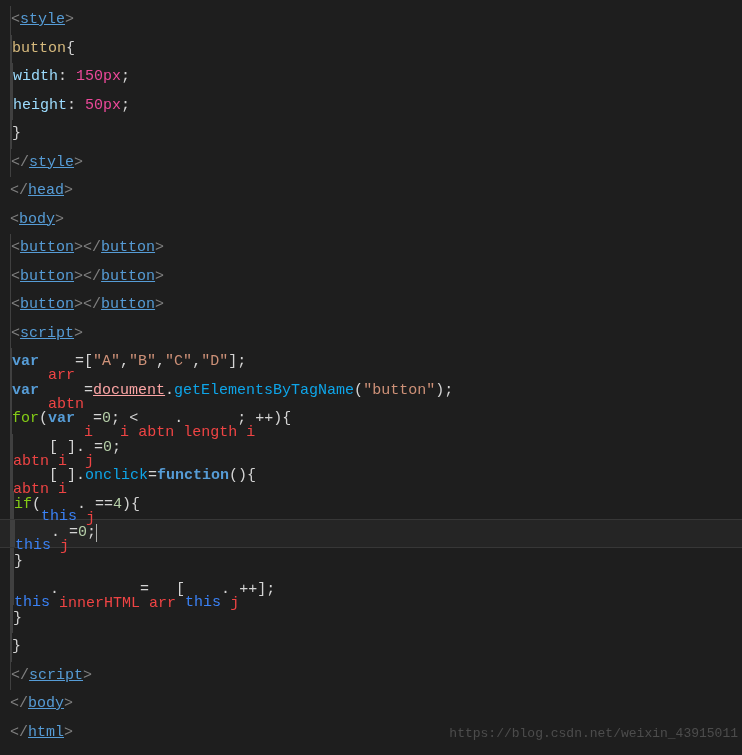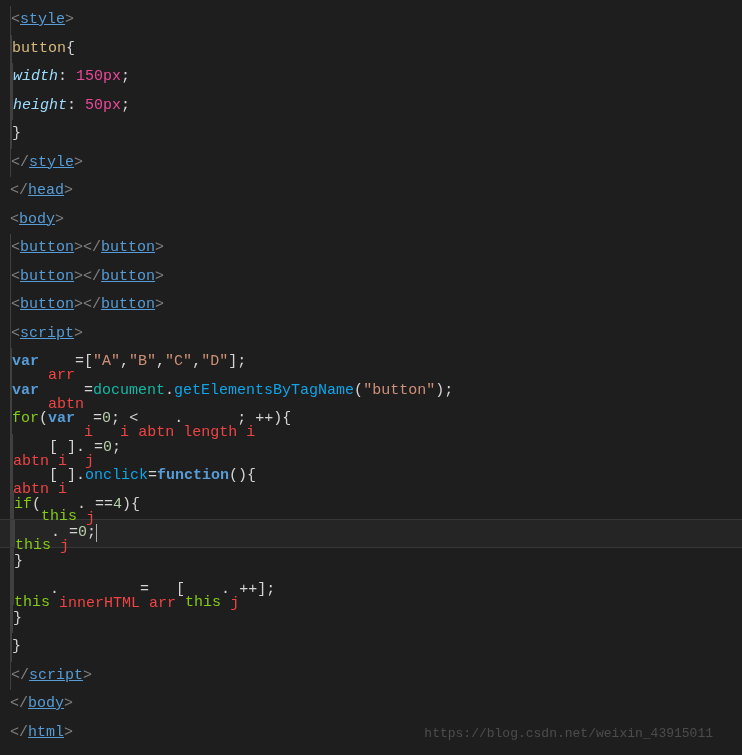--- a/index.html
+++ b/index.html
@@ -39,35 +39,35 @@
       display: inline-block;
       width: 0;
       height: 100%;
       vertical-align: middle;
     }
     
     .tag-bracket { color: #808080; }
     .tag-name { color: #569cd6; text-decoration: underline; }
     .selector { color: #d7ba7d; }
     .brace { color: #d4d4d4; }
-    .property { color: #9cdcfe; font-style: italic; }
+    .property { color: #9cdcfe; }
     .value-num { color: #ec4899; }
     .keyword { color: #569cd6; font-weight: bold; }
     .keyword-control { color: #84cc16; }
     .variable { color: #ef4444; margin-top: 28px; }
     .string { color: #ce9178; }
     .number { color: #b5cea8; }
     .punct { color: #d4d4d4; }
-    .obj { color: #14b8a6; }
+    .obj { color: #fca5a5; text-decoration: underline; }
     .method { color: #0ea5e9; }
-    .const-this { color: #84cc16; margin-top: 25px; }
+    .const-this { color: #3b82f6; margin-top: 25px; }
     .watermark {
       position: absolute;
       bottom: 8px;
-      right: 29px;
+      right: 4px;
       color: #6b6b6b;
       font-size: 13px;
       opacity: 0.6;
     }
   </style>
 </head>
 <body>
 
 <div class="code-container" id="editor"><div class="line"><span class="indent-guide"></span>    <span class="tag-bracket">&lt;</span><span class="tag-name">style</span><span class="tag-bracket">&gt;</span></div><div class="line"><span class="indent-guide"></span>    <span class="indent-guide"></span>    <span class="selector">button</span><span class="brace">{</span></div><div class="line"><span class="indent-guide"></span>    <span class="indent-guide"></span>    <span class="indent-guide"></span>    <span class="property">width</span><span class="punct">: </span><span class="value-num">150px</span><span class="punct">;</span></div><div class="line"><span class="indent-guide"></span>    <span class="indent-guide"></span>    <span class="indent-guide"></span>    <span class="property">height</span><span class="punct">: </span><span class="value-num">50px</span><span class="punct">;</span></div><div class="line"><span class="indent-guide"></span>    <span class="indent-guide"></span>    <span class="brace">}</span></div><div class="line"><span class="indent-guide"></span>    <span class="tag-bracket">&lt;/</span><span class="tag-name">style</span><span class="tag-bracket">&gt;</span></div><div class="line"><span class="tag-bracket">&lt;/</span><span class="tag-name">head</span><span class="tag-bracket">&gt;</span></div><div class="line"><span class="tag-bracket">&lt;</span><span class="tag-name">body</span><span class="tag-bracket">&gt;</span></div><div class="line"><span class="indent-guide"></span>    <span class="tag-bracket">&lt;</span><span class="tag-name">button</span><span class="tag-bracket">&gt;&lt;/</span><span class="tag-name">button</span><span class="tag-bracket">&gt;</span></div><div class="line"><span class="indent-guide"></span>    <span class="tag-bracket">&lt;</span><span class="tag-name">button</span><span class="tag-bracket">&gt;&lt;/</span><span class="tag-name">button</span><span class="tag-bracket">&gt;</span></div><div class="line"><span class="indent-guide"></span>    <span class="tag-bracket">&lt;</span><span class="tag-name">button</span><span class="tag-bracket">&gt;&lt;/</span><span class="tag-name">button</span><span class="tag-bracket">&gt;</span></div><div class="line"><span class="indent-guide"></span>    <span class="tag-bracket">&lt;</span><span class="tag-name">script</span><span class="tag-bracket">&gt;</span></div><div class="line"><span class="indent-guide"></span>    <span class="indent-guide"></span>    <span class="keyword">var </span><span class="variable">arr</span><span class="punct">=[</span><span class="string">"A"</span><span class="punct">,</span><span class="string">"B"</span><span class="punct">,</span><span class="string">"C"</span><span class="punct">,</span><span class="string">"D"</span><span class="punct">];</span></div><div class="line"><span class="indent-guide"></span>    <span class="indent-guide"></span>    <span class="keyword">var </span><span class="variable">abtn</span><span class="punct">=</span><span class="obj">document</span><span class="punct">.</span><span class="method">getElementsByTagName</span><span class="punct">(</span><span class="string">"button"</span><span class="punct">);</span></div><div class="line"><span class="indent-guide"></span>    <span class="indent-guide"></span>    <span class="keyword-control">for</span><span class="punct">(</span><span class="keyword">var </span><span class="variable">i</span><span class="punct">=</span><span class="number">0</span><span class="punct">;</span><span class="variable">i</span><span class="punct">&lt;</span><span class="variable">abtn</span><span class="punct">.</span><span class="variable">length</span><span class="punct">;</span><span class="variable">i</span><span class="punct">++){</span></div><div class="line"><span class="indent-guide"></span>    <span class="indent-guide"></span>    <span class="indent-guide"></span>    <span class="variable">abtn</span><span class="punct">[</span><span class="variable">i</span><span class="punct">].</span><span class="variable">j</span><span class="punct">=</span><span class="number">0</span><span class="punct">;</span></div><div class="line"><span class="indent-guide"></span>    <span class="indent-guide"></span>    <span class="indent-guide"></span>    <span class="variable">abtn</span><span class="punct">[</span><span class="variable">i</span><span class="punct">].</span><span class="method">onclick</span><span class="punct">=</span><span class="keyword">function</span><span class="punct">(){</span></div><div class="line"><span class="indent-guide"></span>    <span class="indent-guide"></span>    <span class="indent-guide"></span>    <span class="indent-guide"></span>    <span class="keyword-control">if</span><span class="punct">(</span><span class="const-this">this</span><span class="punct">.</span><span class="variable">j</span><span class="punct">==</span><span class="number">4</span><span class="punct">){</span></div><div class="line highlight-line"><span class="indent-guide"></span>    <span class="indent-guide"></span>    <span class="indent-guide"></span>    <span class="indent-guide"></span>    <span class="indent-guide"></span>    <span class="const-this">this</span><span class="punct">.</span><span class="variable">j</span><span class="punct">=</span><span class="number">0</span><span class="punct">;</span><span style="display:inline-block;width:1px;height:18px;background:#aeafad;vertical-align:middle;"></span></div><div class="line"><span class="indent-guide"></span>    <span class="indent-guide"></span>    <span class="indent-guide"></span>    <span class="indent-guide"></span>    <span class="brace">}</span></div><div class="line"><span class="indent-guide"></span>    <span class="indent-guide"></span>    <span class="indent-guide"></span>    <span class="indent-guide"></span>    <span class="const-this">this</span><span class="punct">.</span><span class="variable">innerHTML</span><span class="punct">=</span><span class="variable">arr</span><span class="punct">[</span><span class="const-this">this</span><span class="punct">.</span><span class="variable">j</span><span class="punct">++];</span></div><div class="line"><span class="indent-guide"></span>    <span class="indent-guide"></span>    <span class="indent-guide"></span>    <span class="brace">}</span></div><div class="line"><span class="indent-guide"></span>    <span class="indent-guide"></span>    <span class="brace">}</span></div><div class="line"><span class="indent-guide"></span>    <span class="tag-bracket">&lt;/</span><span class="tag-name">script</span><span class="tag-bracket">&gt;</span></div><div class="line"><span class="tag-bracket">&lt;/</span><span class="tag-name">body</span><span class="tag-bracket">&gt;</span></div><div class="line"><span class="tag-bracket">&lt;/</span><span class="tag-name">html</span><span class="tag-bracket">&gt;</span></div></div>
 <div class="watermark">https://blog.csdn.net/weixin_43915011</div>

